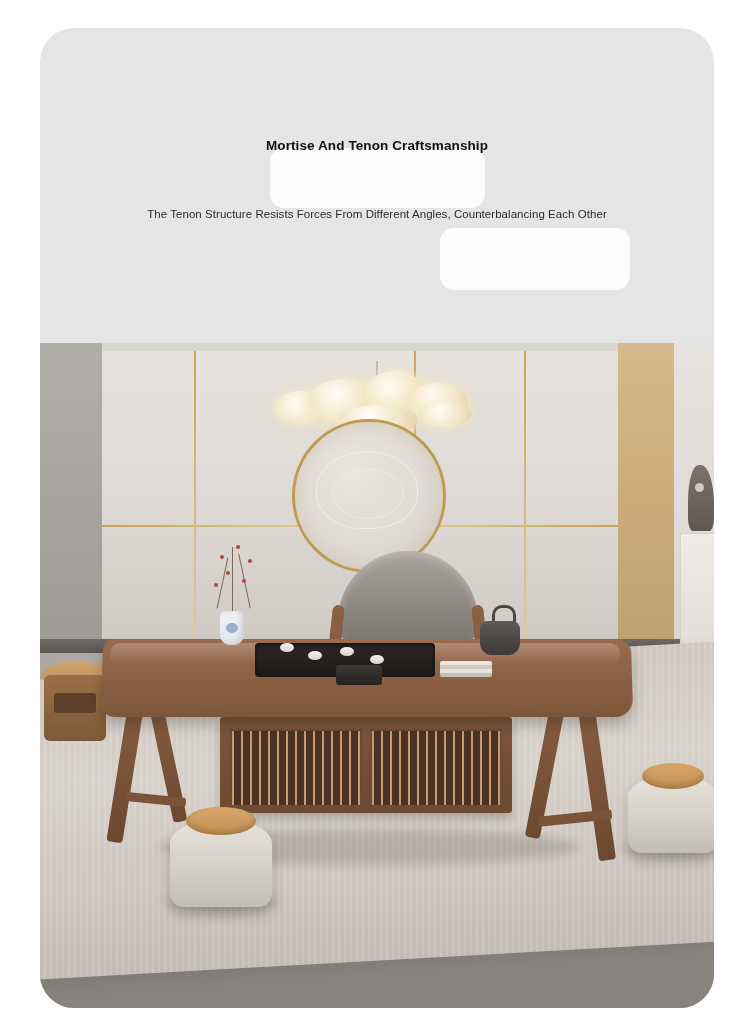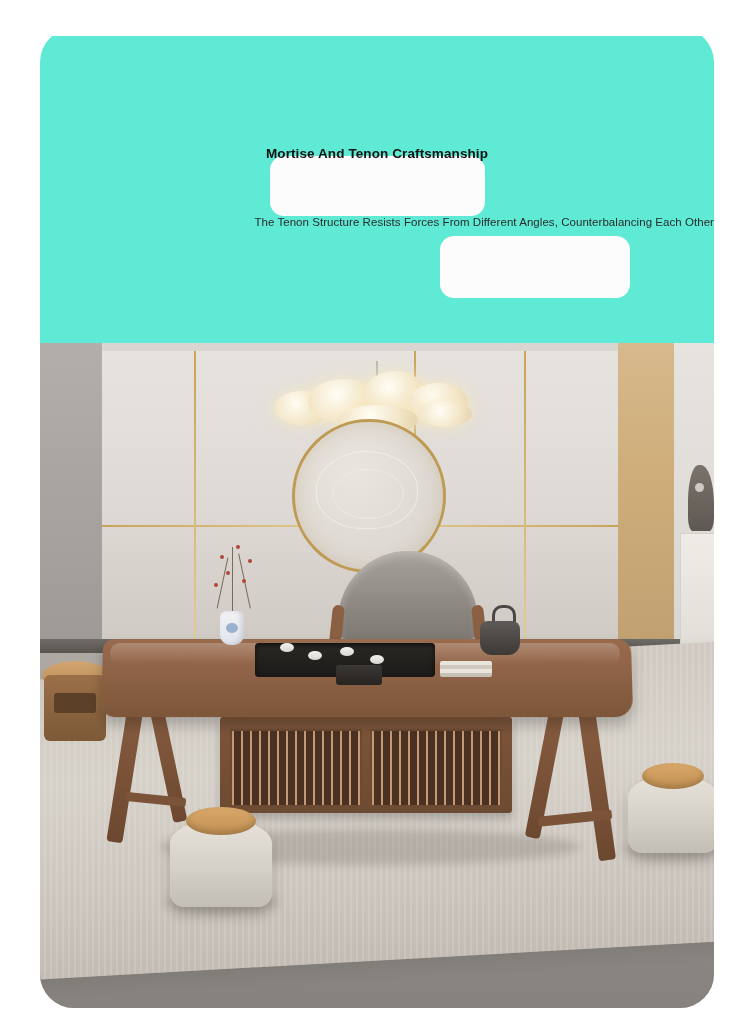--- a/index.html
+++ b/index.html
@@ -28,42 +28,42 @@
     height: 980px;
     background: #ffffff;
     border-radius: 34px;
     overflow: hidden;
     box-shadow: 0 0 0 0 rgba(0,0,0,0);
   }
   
   .text-block {
     position: absolute;
     left: 0;
-    top: 8px;
+    top: 0;
     width: 674px;
     height: 315px;
-    background: #5eead4;
+    background: #e5e5e5;
   }
   .headline {
     position: absolute;
     left: 0;
     top: 110px;
     width: 674px;
     text-align: center;
     font-size: 13.5px;
     font-weight: bold;
     color: #111111;
     letter-spacing: 0.1px;
   }
   .subline-1 {
     position: absolute;
     left: 0;
     top: 180px;
     width: 674px;
-    text-align: right;
+    text-align: center;
     font-size: 11.5px;
     color: #2c2c2c;
     letter-spacing: 0.05px;
   }
   .subline-2 {
     position: absolute;
     left: 105px;
     top: 210px;
     width: 560px;
     text-align: left;

